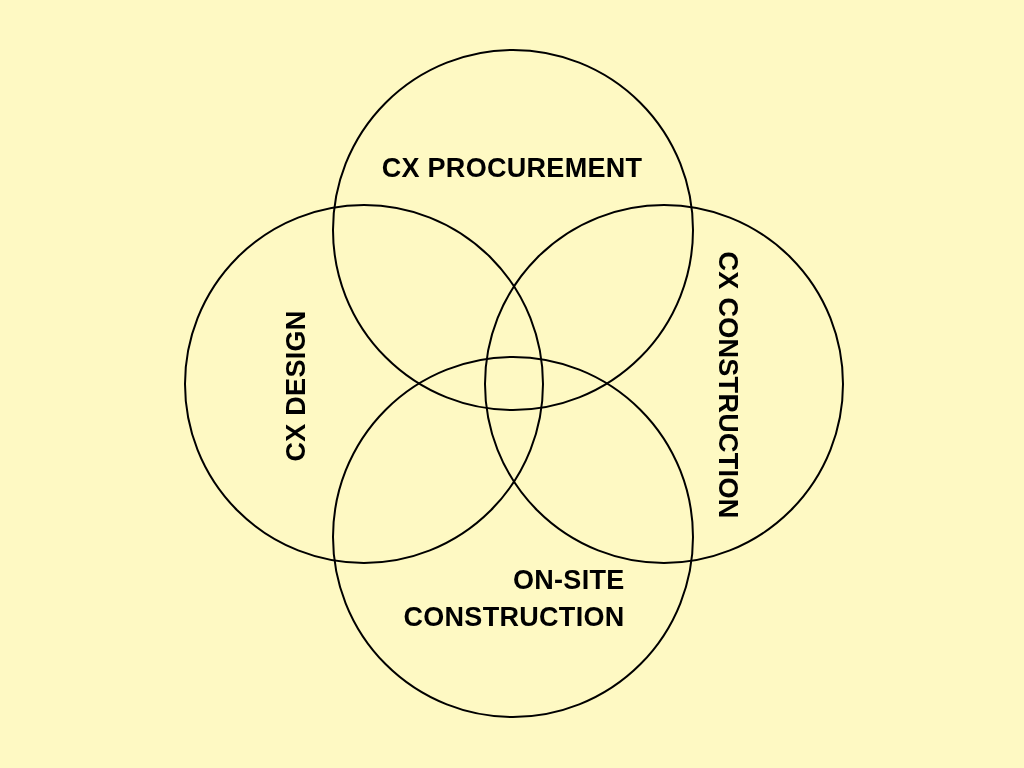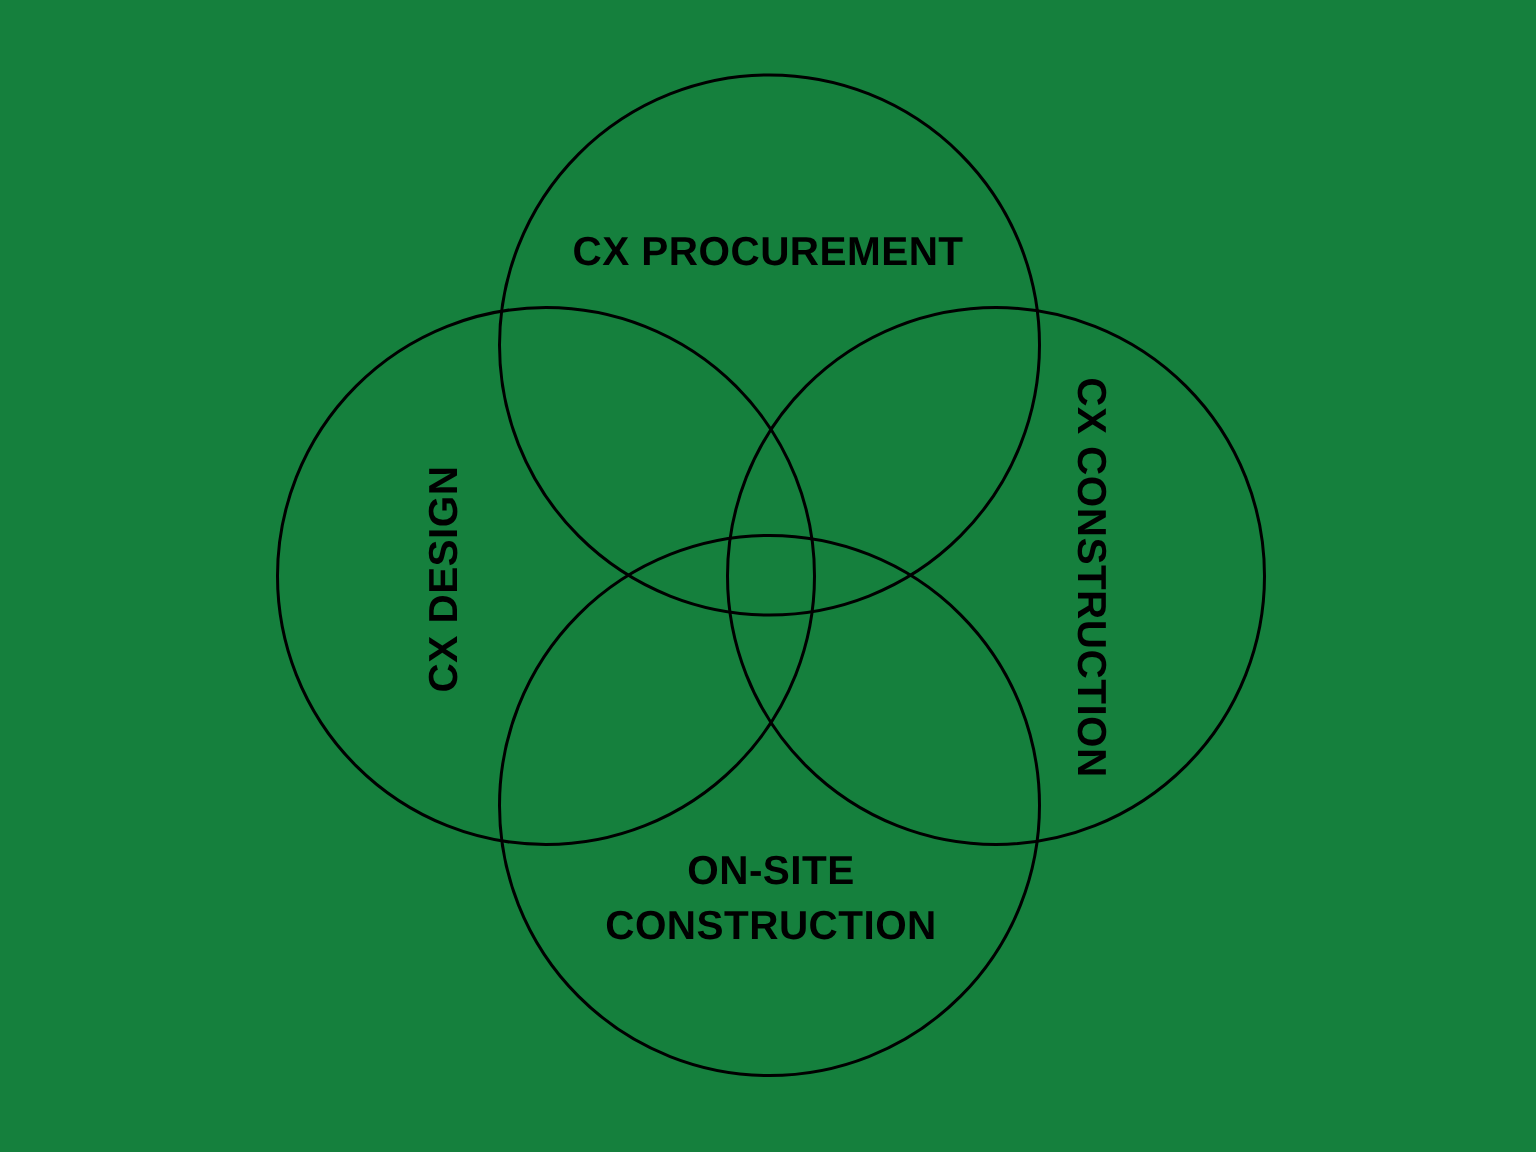--- a/index.html
+++ b/index.html
@@ -7,21 +7,21 @@
     padding: 0;
   }
   body {
     font-family: "Liberation Sans", "DejaVu Sans", sans-serif;
     background: #ffffff;
   }
   .canvas {
     position: relative;
     width: 1024px;
     height: 768px;
-    background: #15803d;
+    background: #fef9c3;
     overflow: hidden;
   }
   .venn-svg {
     position: absolute;
     top: 0;
     left: 0;
   }
   .circle-label {
     position: absolute;
     color: #000000;
@@ -47,20 +47,21 @@
     transform: translate(-50%, -50%) rotate(90deg);
   }
   .label-bottom {
     left: 514px;
     top: 599px;
     transform: translate(-50%, -50%);
     line-height: 37px;
   }
   .label-line {
     display: block;
+    text-align: right;
   }
 </style>
 </head>
 <body>
 
 <div class="canvas">
 
   <svg class="venn-svg" width="1024" height="768" viewBox="0 0 1024 768">
     <circle cx="513" cy="230" r="180" fill="none" stroke-width="2" stroke="#000000"></circle>
     <circle cx="364" cy="384" r="179" fill="none" stroke-width="2" stroke="#000000"></circle>

